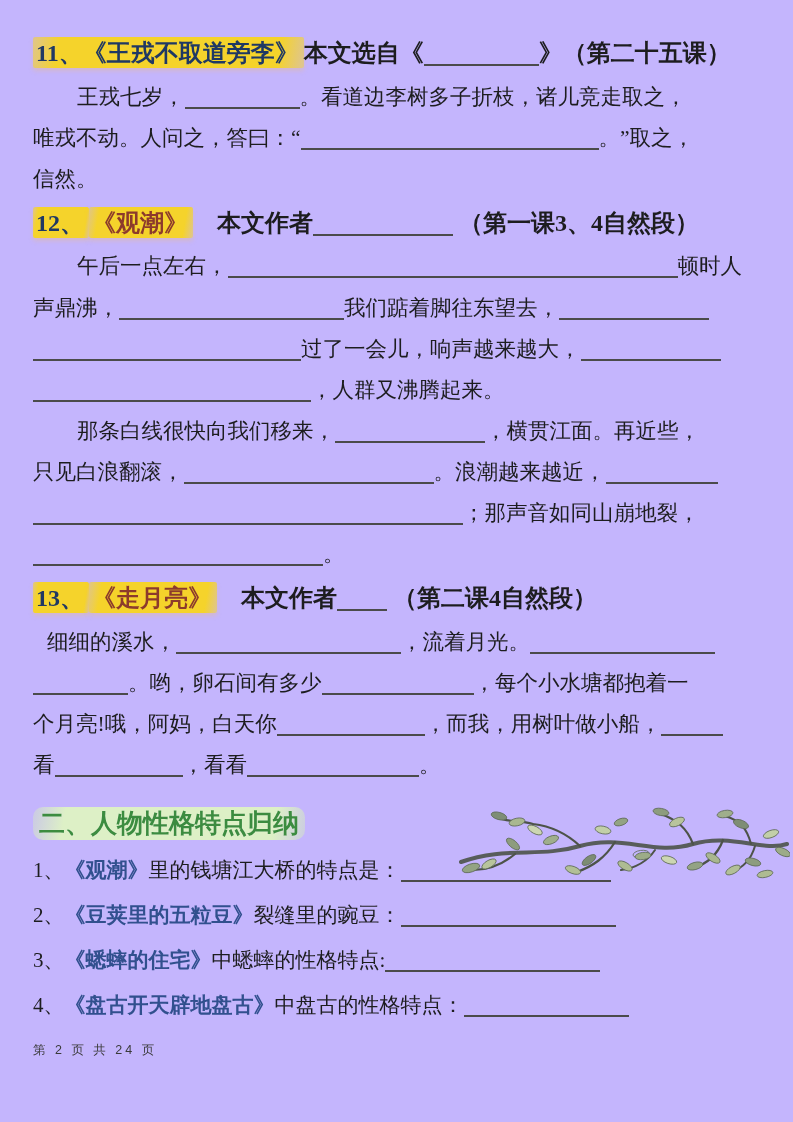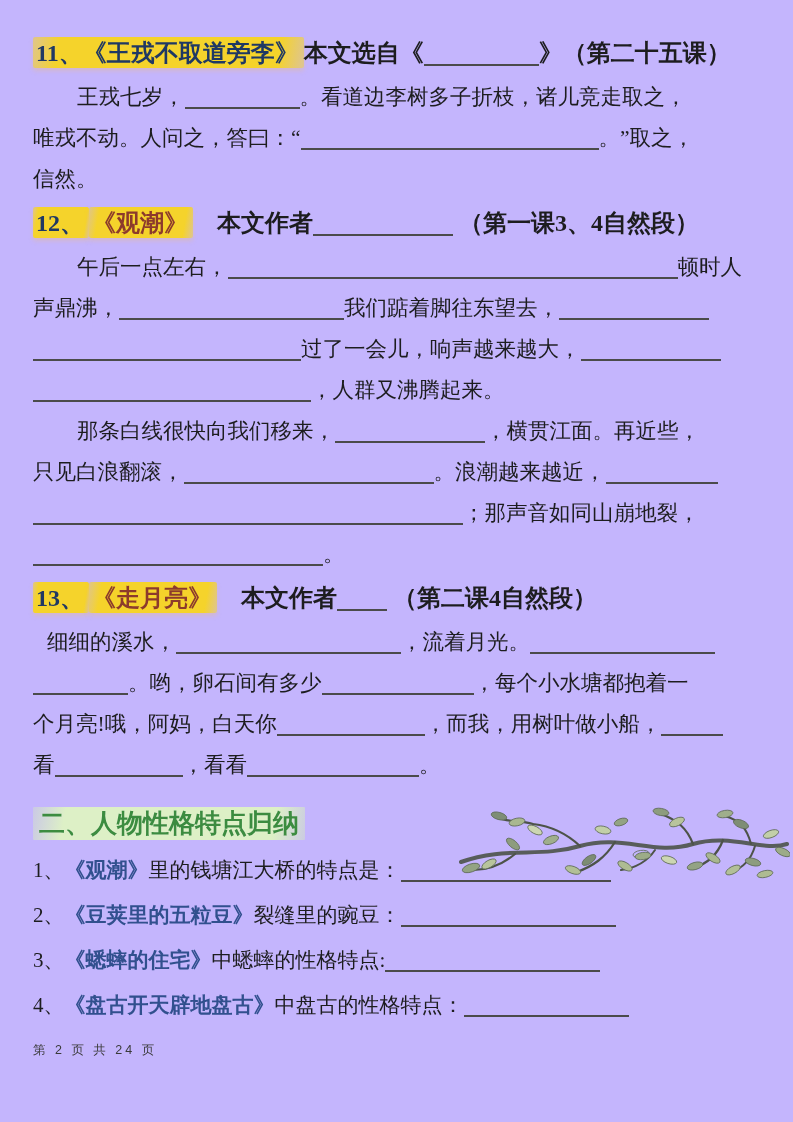--- a/index.html
+++ b/index.html
@@ -23,21 +23,21 @@
   .t-red{color:var(--heading-maroon);font-weight:bold;}
   .t-green{color:var(--section-green);font-weight:bold;}
   .t-blue{color:var(--book-blue);font-weight:bold;}
   .hl-y{
     background:linear-gradient(100deg,rgba(246,211,45,.55) 0%,var(--highlight-yellow) 10%,var(--highlight-yellow) 90%,rgba(246,211,45,.5) 100%);
     padding:3px 5px 2px 3px;border-radius:2px;
     box-shadow:0 3px 4px rgba(238,190,120,.35);
   }
   .hl-g{
     background:linear-gradient(100deg,rgba(214,238,185,.35) 0%,var(--green-highlight) 12%,var(--green-highlight) 88%,rgba(214,238,185,.4) 100%);
-    padding:2px 6px;border-radius:1px;
+    padding:2px 6px;border-radius:10px;
     text-shadow:0 0 1px rgba(255,255,255,.6);
   }
   .blank{
     display:inline-block;height:.55em;
     border-bottom:2px solid #4b4b4b;
     transform:translateY(5px);
   }
   .branch{position:absolute;left:455px;top:800px;width:335px;height:100px;z-index:1;}
   .footer{
     margin-top:14px;text-align:left;font-size:12.5px;color:#3a3a3a;
@@ -48,21 +48,21 @@
 <body>
 
 <div class="page">
 
   <div class="content">
       <div class="line heading"><span class="run hl-y t-navy">11、《王戎不取道旁李》</span><span class="run bold">本文选自《</span><span class="blank" style="width: 115px;"></span><span class="run bold">》（第二十五课）</span></div>
       <div class="line" style="padding-left: 44px;"><span class="run">王戎七岁，</span><span class="blank" style="width: 115px;"></span><span class="run">。看道边李树多子折枝，诸儿竞走取之，</span></div>
       <div class="line"><span class="run">唯戎不动。人问之，答曰：“</span><span class="blank" style="width: 298px;"></span><span class="run">。”取之，</span></div>
       <div class="line"><span class="run">信然。</span></div>
       <div class="line heading"><span class="run hl-y t-navy">12、</span><span class="run hl-y t-red">《观潮》</span><span class="run bold">　本文作者</span><span class="blank" style="width: 140px;"></span><span class="run bold"> （第一课3、4自然段）</span></div>
-      <div class="line" style="padding-left: 44px;"><span class="run">午后一点左右，</span><span class="blank" style="width: 450px;"></span><span class="run">顿时人</span></div>
+      <div class="line" style="padding-left: 44px; font-family: Liberation Mono, monospace;"><span class="run">午后一点左右，</span><span class="blank" style="width: 450px;"></span><span class="run">顿时人</span></div>
       <div class="line"><span class="run">声鼎沸，</span><span class="blank" style="width: 225px;"></span><span class="run">我们踮着脚往东望去，</span><span class="blank" style="width: 150px;"></span></div>
       <div class="line"><span class="blank" style="width: 268px;"></span><span class="run">过了一会儿，响声越来越大，</span><span class="blank" style="width: 140px;"></span></div>
       <div class="line"><span class="blank" style="width: 278px;"></span><span class="run">，人群又沸腾起来。</span></div>
       <div class="line" style="padding-left: 44px;"><span class="run">那条白线很快向我们移来，</span><span class="blank" style="width: 150px;"></span><span class="run">，横贯江面。再近些，</span></div>
       <div class="line"><span class="run">只见白浪翻滚，</span><span class="blank" style="width: 250px;"></span><span class="run">。浪潮越来越近，</span><span class="blank" style="width: 112px;"></span></div>
       <div class="line"><span class="blank" style="width: 430px;"></span><span class="run">；那声音如同山崩地裂，</span></div>
       <div class="line"><span class="blank" style="width: 290px;"></span><span class="run">。</span></div>
       <div class="line heading"><span class="run hl-y t-navy">13、</span><span class="run hl-y t-red">《走月亮》</span><span class="run bold">　本文作者</span><span class="blank" style="width: 50px;"></span><span class="run bold"> （第二课4自然段）</span></div>
       <div class="line" style="padding-left: 14px;"><span class="run">细细的溪水，</span><span class="blank" style="width: 225px;"></span><span class="run">，流着月光。</span><span class="blank" style="width: 185px;"></span></div>
       <div class="line"><span class="blank" style="width: 95px;"></span><span class="run">。哟，卵石间有多少</span><span class="blank" style="width: 152px;"></span><span class="run">，每个小水塘都抱着一</span></div>

